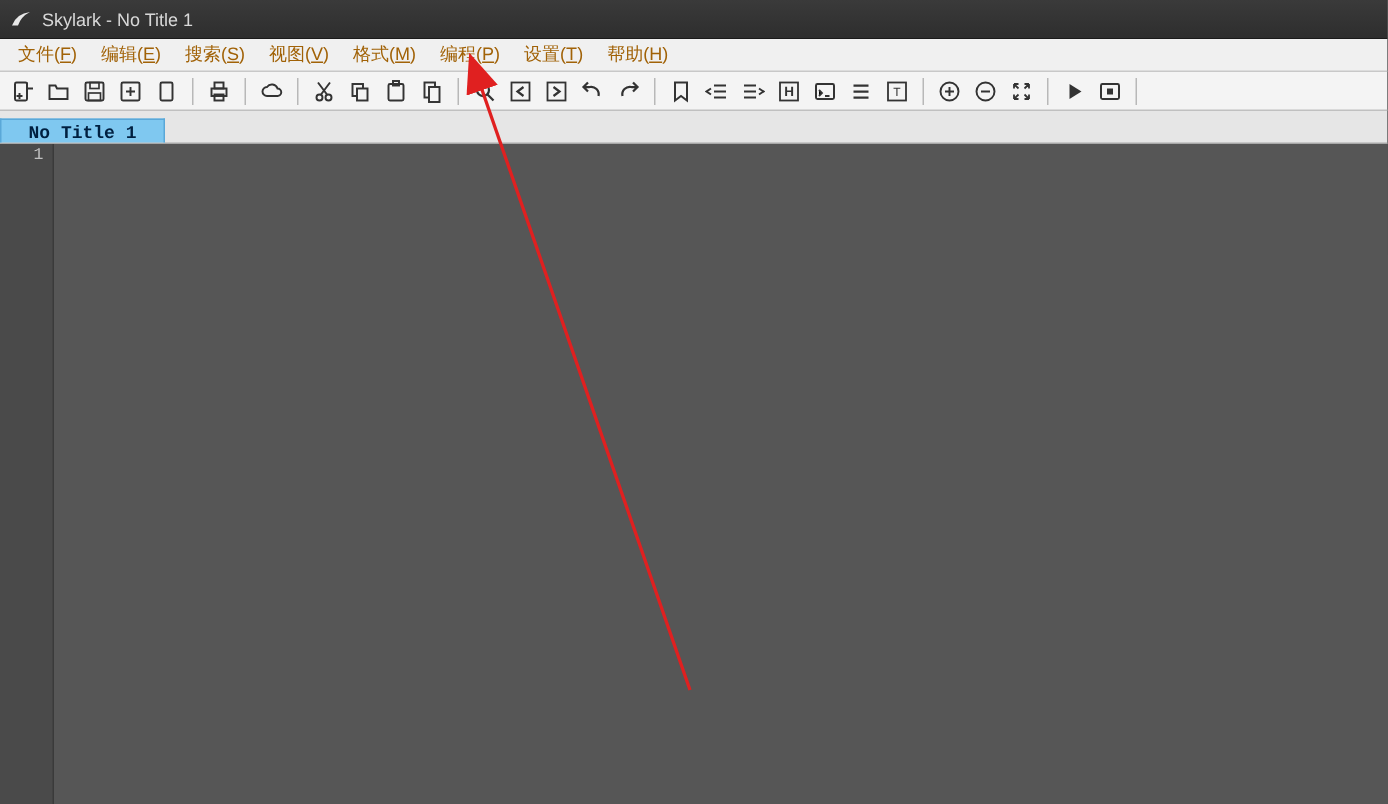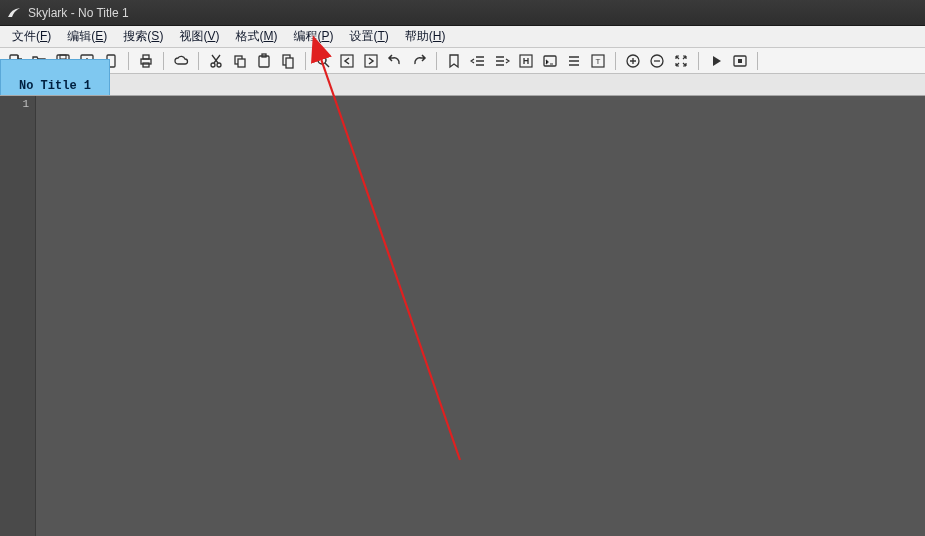--- a/index.html
+++ b/index.html
@@ -1,27 +1,27 @@
 <!DOCTYPE html>
 <html><head>
 <meta charset="utf-8">
 <style>
 * { margin: 0; padding: 0; box-sizing: border-box; }
 body { font-family: "Microsoft YaHei", "SimSun", Arial, sans-serif; font-size: 12px; background: #565656; width: 925px; height: 536px; overflow: hidden; position: relative; }
 .titlebar { background: linear-gradient(#3a3a3a, #2e2e2e); height: 26px; display: flex; align-items: center; padding: 12px 6px; color: #d8d8d8; border-bottom: 1px solid #1a1a1a; }
 .titlebar .app-icon { width: 16px; height: 16px; margin-right: 6px; display: flex; align-items: center; justify-content: center; }
 .titlebar .title-text { font-size: 12px; }
 .menubar { background: #f0f0f0; height: 22px; display: flex; align-items: center; padding: 0 4px; border-bottom: 1px solid #c8c8c8; }
-.menubar .menu-item { padding: 2px 8px; color: #0f172a; cursor: default; font-size: 12px; }
+.menubar .menu-item { padding: 2px 8px; color: #a16207; cursor: default; font-size: 12px; }
 .menubar .menu-item .uline { text-decoration: underline; }
 .toolbar { background: #f4f4f4; height: 26px; display: flex; align-items: center; padding: 0 4px; border-bottom: 1px solid #c0c0c0; gap: 2px; }
 .toolbar .tool-btn { width: 22px; height: 22px; display: flex; align-items: center; justify-content: center; border-radius: 2px; color: #333; }
 .toolbar .sep { width: 1px; height: 18px; background: #b8b8b8; margin: 0 4px; }
 .tabbar { background: #e6e6e6; height: 22px; display: flex; align-items: flex-end; border-bottom: 1px solid #a8a8a8; }
-.tab { background: #7fc8f0; color: #002040; font-family: "Courier New", monospace; font-size: 12px; padding: 2px 18px; border: 1px solid #5aa8d8; border-bottom: none; height: 36px; display: flex; align-items: flex-end; font-weight: bold; }
+.tab { background: #7fc8f0; color: #002040; font-family: "Courier New", monospace; font-size: 12px; padding: 2px 18px; border: 1px solid #5aa8d8; border-bottom: none; height: 16px; display: flex; align-items: flex-start; font-weight: bold; }
 .editor { display: flex; height: calc(536px - 26px - 22px - 26px - 22px); background: #565656; }
 .gutter { width: 36px; background: #4a4a4a; color: #c0c0c0; font-family: "Courier New", monospace; font-size: 11px; text-align: right; padding: 2px 6px 0 0; border-right: 1px solid #3a3a3a; }
 .gutter .line-no { height: 16px; }
 .content { flex: 1; background: #565656; }
 svg { display: block; }
 .arrow-overlay { position: absolute; top: 0; left: 0; pointer-events: none; }
 </style>
 </head>
 <body>
 

